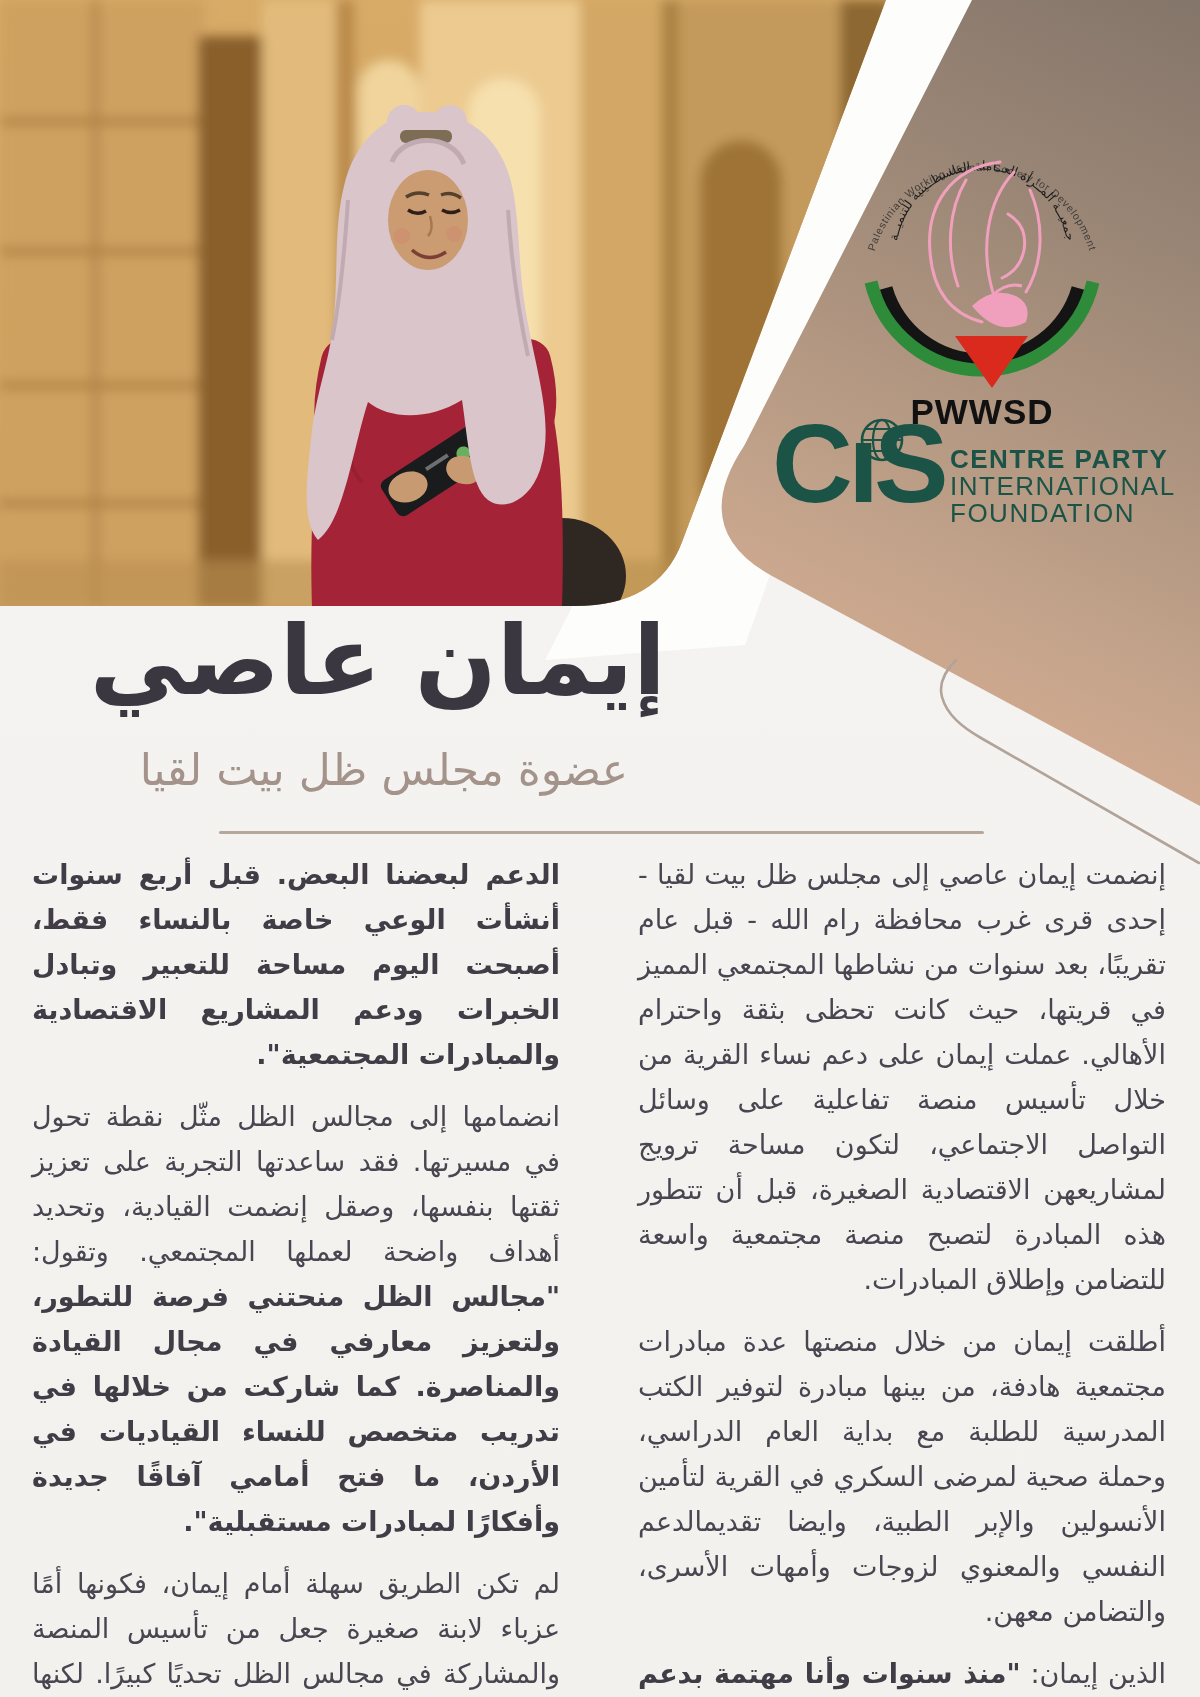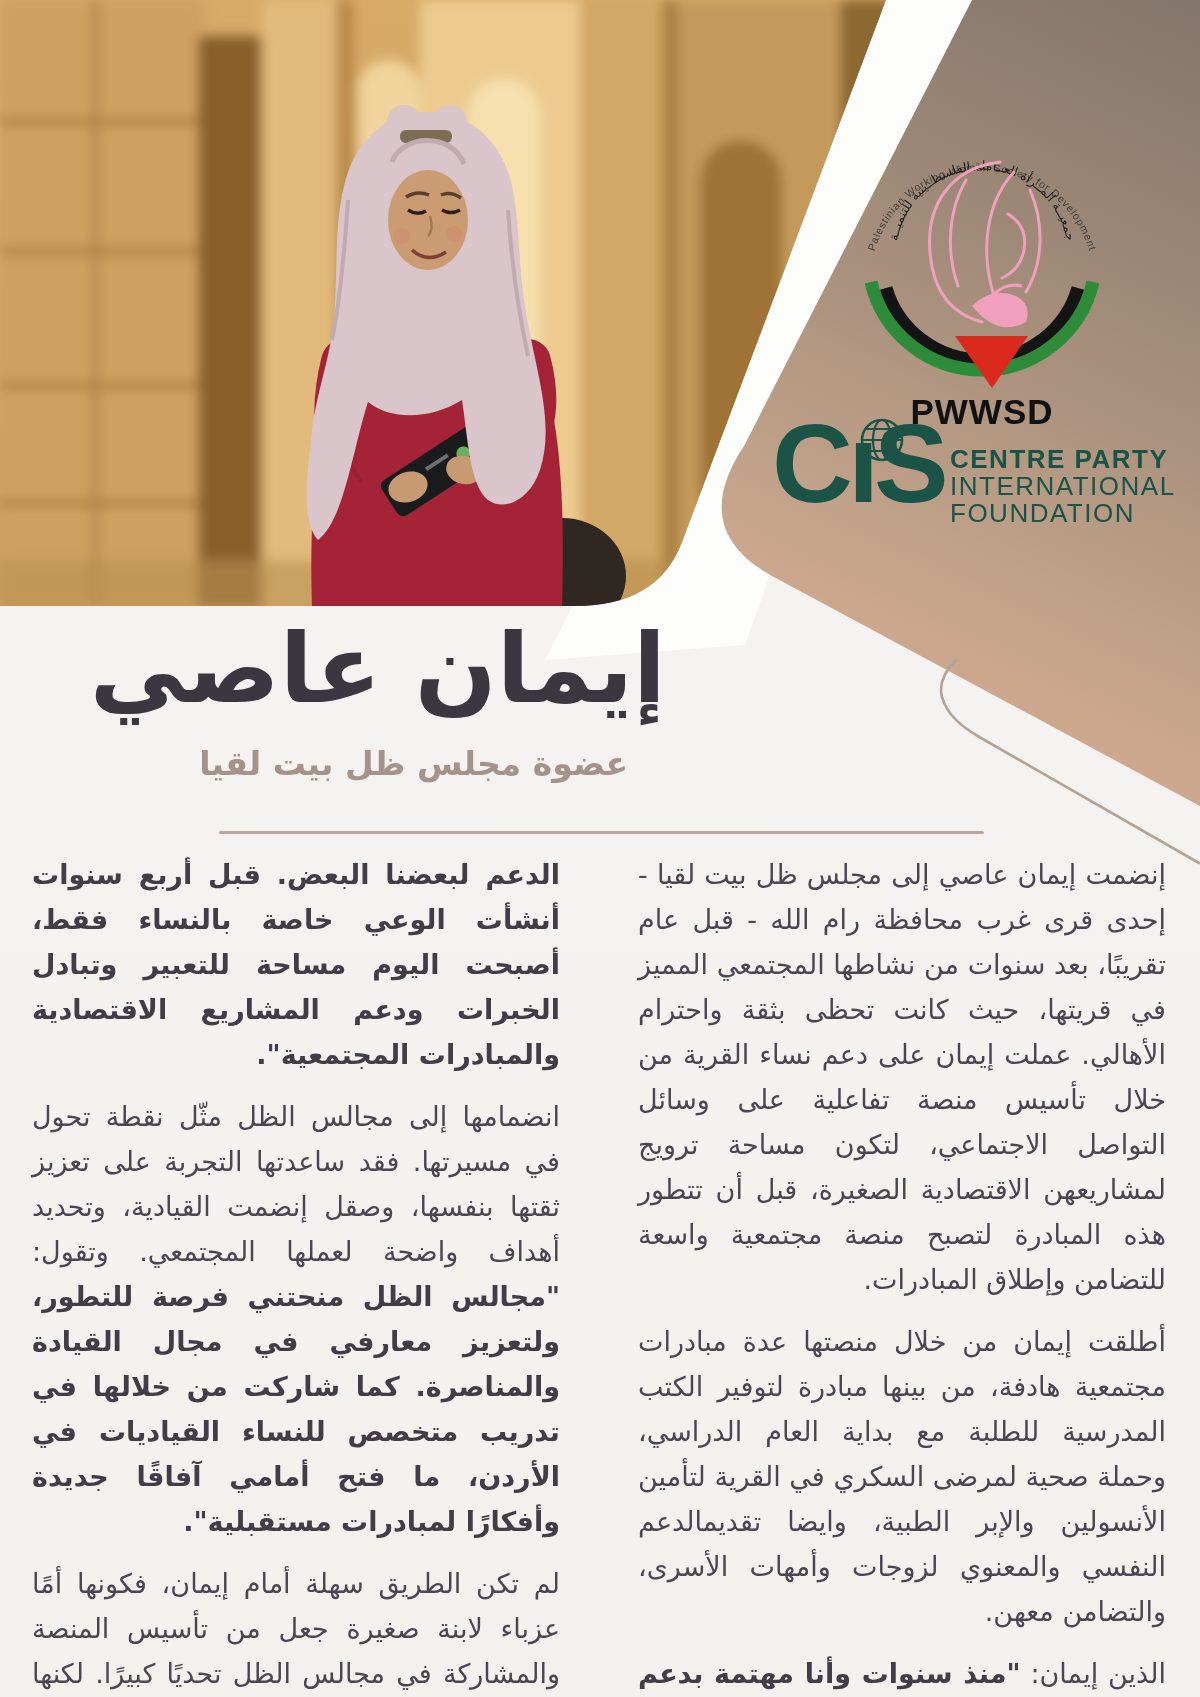--- a/index.html
+++ b/index.html
@@ -39,25 +39,25 @@
     font-size:112px;letter-spacing:-5px;line-height:1;
   }
   .cis-globe{position:absolute;left:86px;top:-4px;}
   .cis-lines{position:absolute;left:178px;top:26px;font-family:"Liberation Sans",sans-serif;}
   .cis-line{font-size:26px;letter-spacing:1.5px;line-height:27px;white-space:nowrap;}
   .cis-line.b{font-weight:bold;}
   
   .page-title{
     position:absolute;top:606px;right:534px;z-index:5;
     font-size:96px;font-weight:bold;color:#3a3740;line-height:1.15;
-    direction:rtl;white-space:nowrap;margin-top:8px;
+    direction:rtl;white-space:nowrap;
   }
   .page-subtitle{
     position:absolute;top:744px;right:572px;z-index:5;
-    font-size:33px;font-weight:700;color:#a3938b;
+    font-size:44px;font-weight:400;color:#a3938b;
     direction:rtl;white-space:nowrap;
   }
   .title-divider{
     position:absolute;left:219px;top:831px;width:765px;height:3px;
     background:#b6a79c;border-radius:2px;z-index:5;
   }
   
   .col{
     position:absolute;top:852px;width:528px;z-index:5;
     direction:rtl;text-align:justify;

